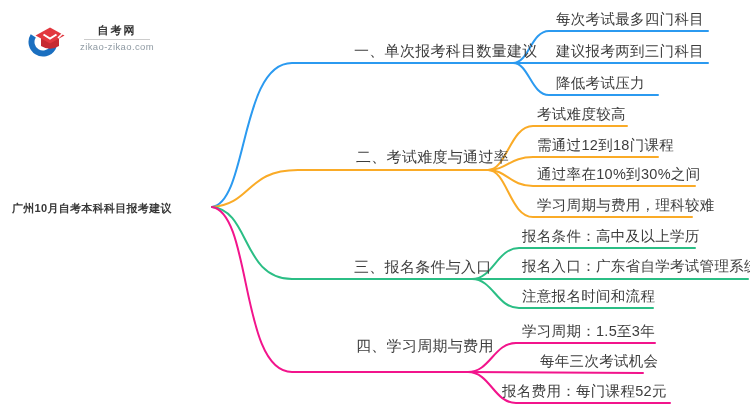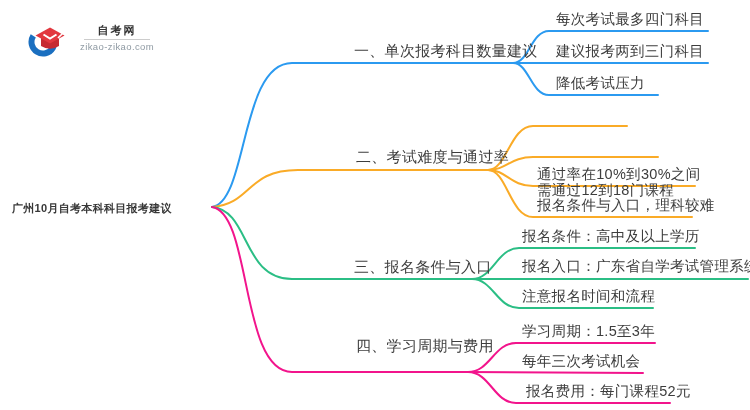--- a/index.html
+++ b/index.html
@@ -69,27 +69,28 @@
   </div>
 
   <div class="node root-label" style="left:12px;top:199px;">广州10月自考本科科目报考建议</div>
 
   <div class="node branch-label" style="left:318px;top:41px;">一、单次报考科目数量建议</div>
   <div class="node" style="left:556px;top:10px;">每次考试最多四门科目</div>
   <div class="node" style="left:556px;top:42px;">建议报考两到三门科目</div>
   <div class="node" style="left:556px;top:74px;">降低考试压力</div>
 
   <div class="node branch-label" style="left:320px;top:147px;">二、考试难度与通过率</div>
-  <div class="node" style="left:537px;top:136px;margin-top:45px;">需通过12到18门课程</div>
+  <div class="node" style="left:537px;top:105px;">考试难度较高</div>
+  <div class="node" style="left:537px;top:136px;">需通过12到18门课程</div>
   <div class="node" style="left:537px;top:165px;">通过率在10%到30%之间</div>
-  <div class="node" style="left:537px;top:196px;">报名条件与入口，理科较难</div>
+  <div class="node" style="left:537px;top:196px;">学习周期与费用，理科较难</div>
 
   <div class="node branch-label" style="left:318px;top:257px;">三、报名条件与入口</div>
   <div class="node" style="left:522px;top:227px;">报名条件：高中及以上学历</div>
   <div class="node" style="left:522px;top:257px;">报名入口：广东省自学考试管理系统</div>
   <div class="node" style="left:522px;top:287px;">注意报名时间和流程</div>
 
   <div class="node branch-label" style="left:320px;top:336px;">四、学习周期与费用</div>
   <div class="node" style="left:522px;top:322px;">学习周期：1.5至3年</div>
-  <div class="node" style="left:522px;top:352px;text-align:center;">每年三次考试机会</div>
-  <div class="node" style="left:526px;top:382px;">报名费用：每门课程52元</div>
+  <div class="node" style="left:540px;top:352px;text-align:center;">每年三次考试机会</div>
+  <div class="node" style="left:502px;top:382px;">报名费用：每门课程52元</div>
 
 </div>
 
 </body></html>

